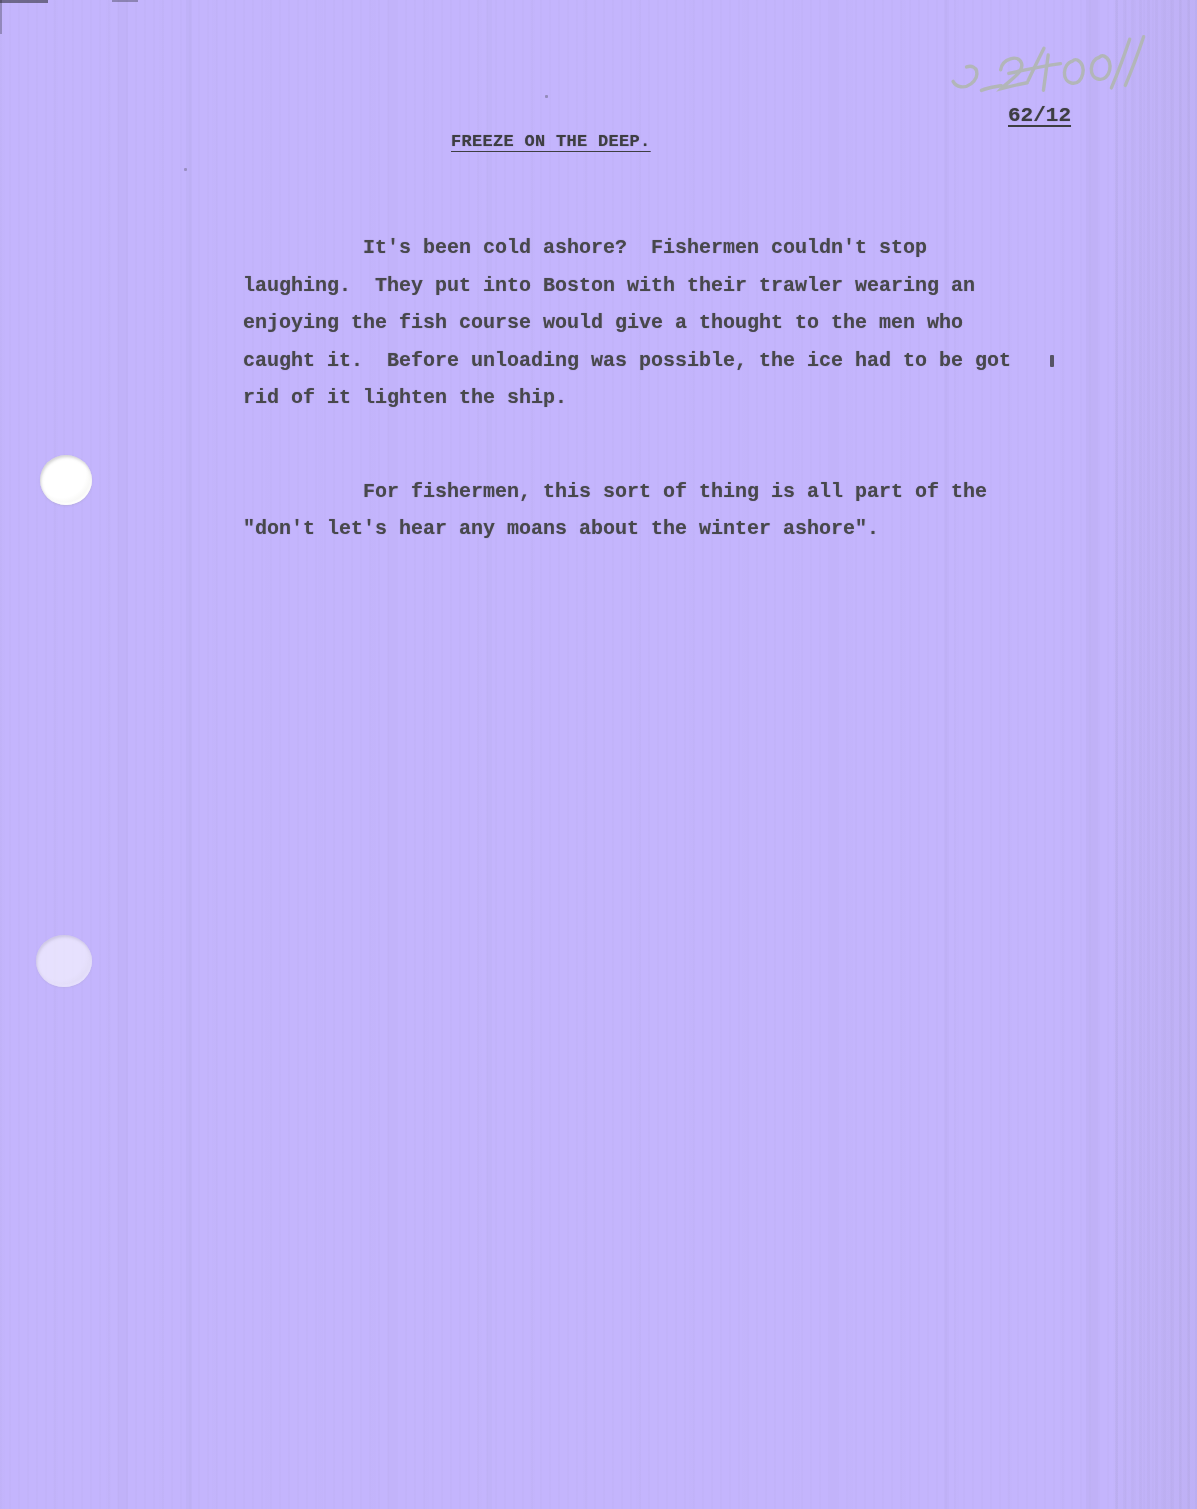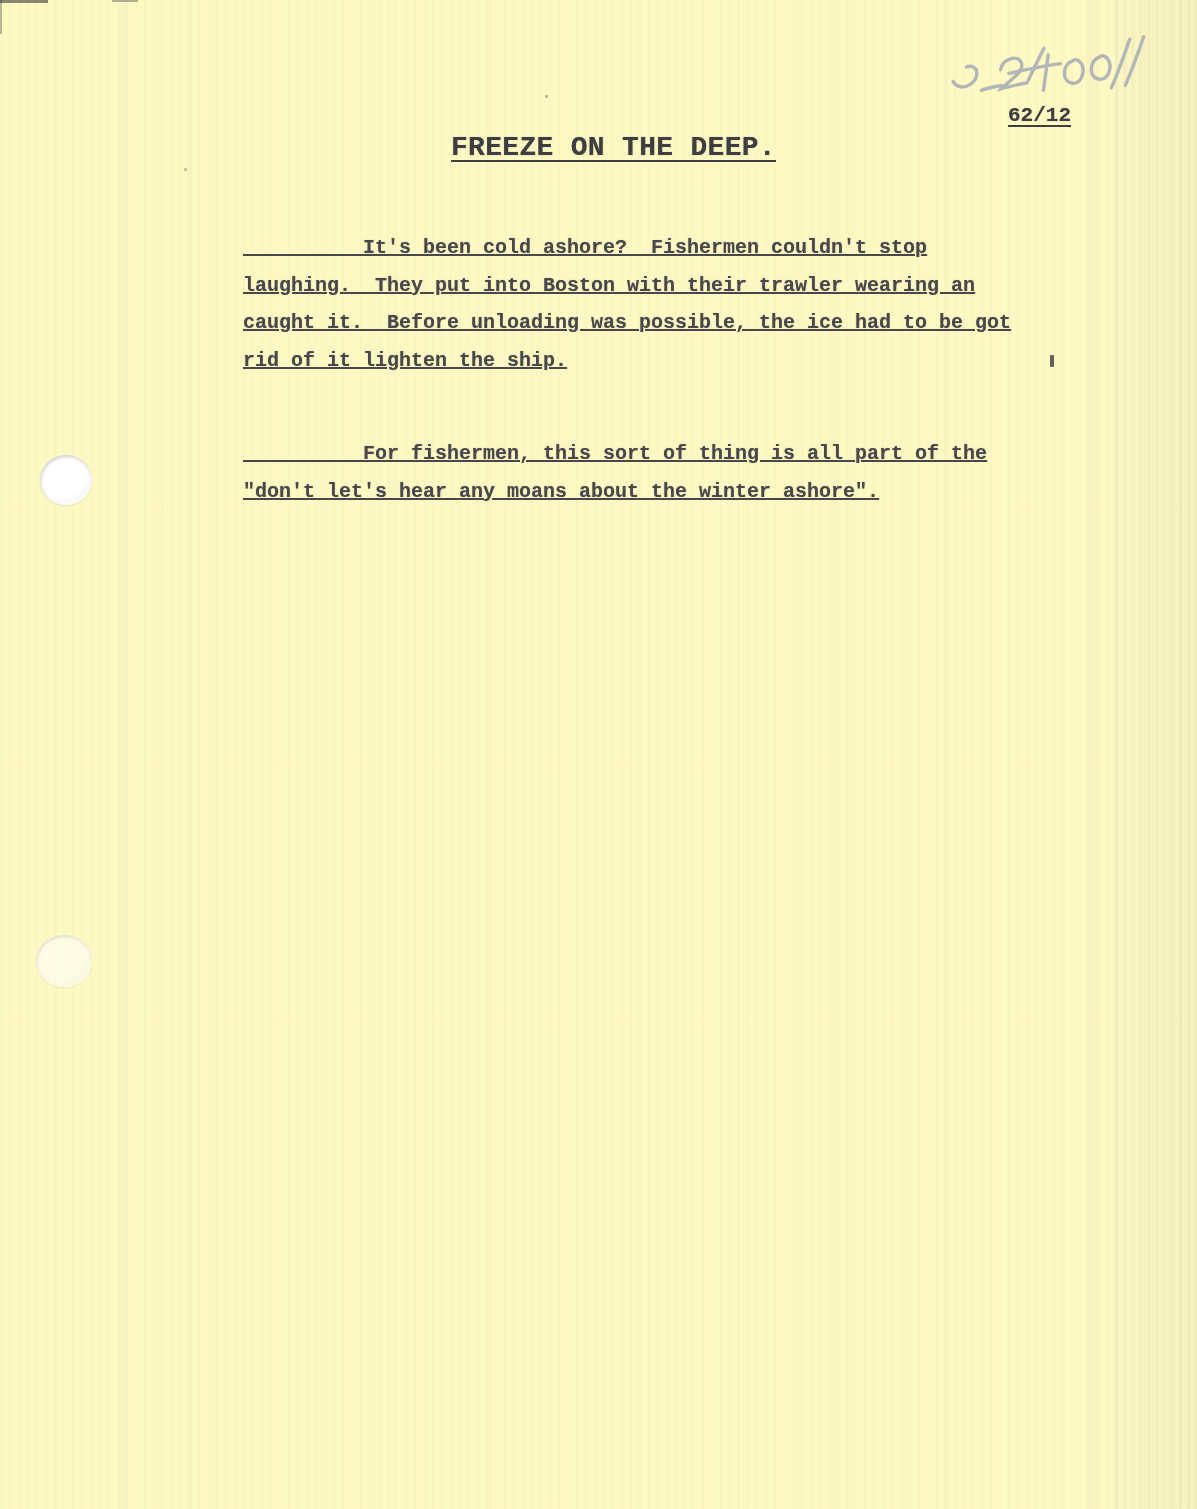--- a/index.html
+++ b/index.html
@@ -7,21 +7,21 @@
     padding: 0;
     width: 1197px;
     height: 1509px;
     overflow: hidden;
     background: #f7f7f5;
   }
   .page {
     position: relative;
     width: 1197px;
     height: 1509px;
-    background: #fef9c3;
+    background: #c4b5fd;
     font-family: "Liberation Mono", "DejaVu Sans Mono", monospace;
     color: #47474b;
   }
   
   .scan-streaks {
     position: absolute;
     inset: 0;
     background:
       repeating-linear-gradient(90deg,
         rgba(90,90,95,0.018) 0px, rgba(90,90,95,0.018) 2px,
@@ -105,42 +105,42 @@
     font-weight: bold;
     text-decoration: underline;
     text-underline-offset: 4px;
     color: #3e3e42;
     text-shadow: 0 0 1px rgba(62,62,66,0.55);
   }
   
   .doc-title {
     position: absolute;
     left: 451px; top: 132px;
-    font-size: 28px;
+    font-size: 17px;
     font-weight: bold;
     letter-spacing: 0.3px;
     text-decoration: underline;
     text-underline-offset: 5px;
     color: #3e3e42;
     text-shadow: 0 0 1px rgba(62,62,66,0.6);
   }
   
   .body-text {
     position: absolute;
     left: 243px; top: 229px;
     width: 880px;
     font-size: 20px;
     font-weight: bold;
     line-height: 37.5px;
     color: #48484c;
     text-shadow: 0 0 1px rgba(72,72,76,0.5);
   }
   .body-text .para { margin: 0; }
   .body-text .para + .para { margin-top: 56px; }
-  .body-text .line { white-space: pre; text-decoration: underline; }
+  .body-text .line { white-space: pre; }
 </style>
 </head>
 <body>
 
 <div class="page">
 
   <div class="scan-streaks"></div>
   <div class="streak s1"></div>
   <div class="streak s2"></div>
   <div class="streak s3"></div>
@@ -186,20 +186,21 @@
   </div>
 
   <div class="page-number">62/12</div>
 
   <div class="doc-title">FREEZE ON THE DEEP.</div>
 
   <div class="body-text">
     <div class="para">
       <div class="line">          It's been cold ashore?  Fishermen couldn't stop</div>
       <div class="line">laughing.  They put into Boston with their trawler wearing an</div>
+      <div class="line">enjoying the fish course would give a thought to the men who</div>
       <div class="line">caught it.  Before unloading was possible, the ice had to be got</div>
       <div class="line">rid of it lighten the ship.</div>
     </div>
     <div class="para">
       <div class="line">          For fishermen, this sort of thing is all part of the</div>
       <div class="line">"don't let's hear any moans about the winter ashore".</div>
     </div>
   </div>
 
 </div>

